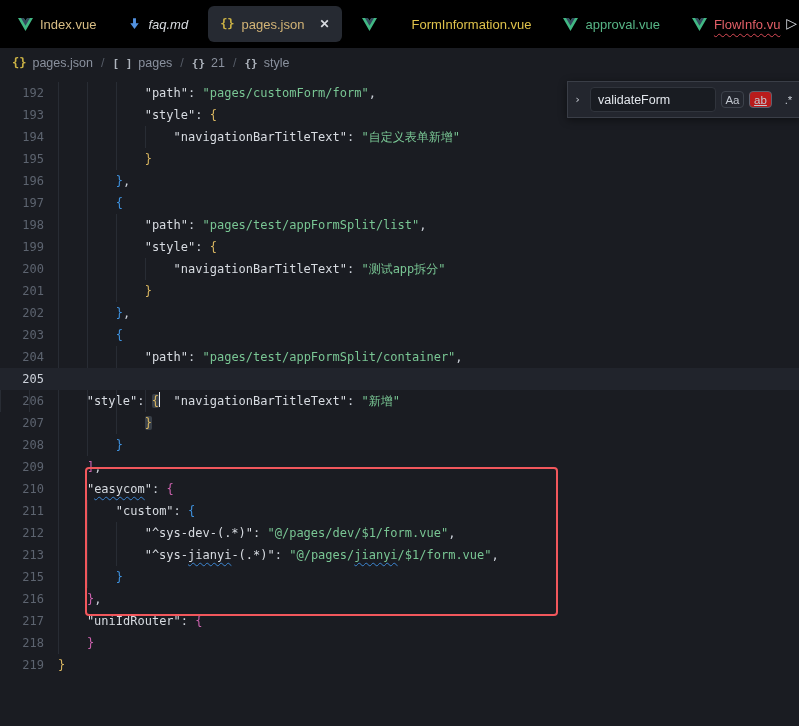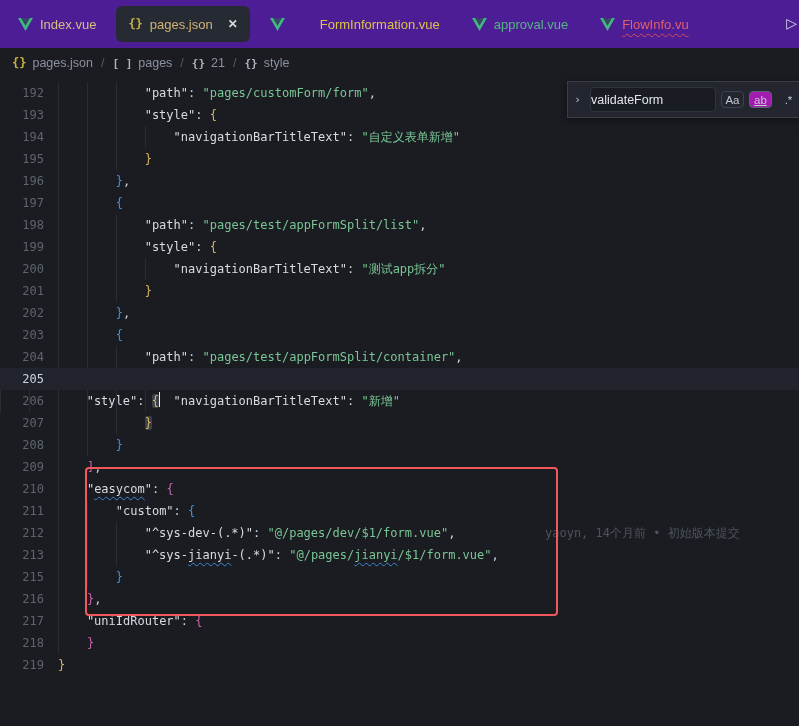--- a/index.html
+++ b/index.html
@@ -4,21 +4,21 @@
 <style>
   * { box-sizing: border-box; }
   html,body { margin:0; padding:0; }
   body {
     width:799px; height:726px; overflow:hidden;
     background:#1a1c22;
     font-family:"DejaVu Sans Mono", monospace;
   }
   
   .tabbar {
-    height:48px; background:#4c1d95; display:flex; align-items:center;
+    height:48px; background:#000000; display:flex; align-items:center;
     font-family:"Liberation Sans", sans-serif; font-size:13px;
     position:relative; padding-left:2px;
   }
   .tab { display:flex; align-items:center; gap:7px; padding:0 16px; height:36px; cursor:pointer; white-space:nowrap; }
   .tab.active { background:#262a32; border-radius:6px; margin:0 4px; padding:0 12px; }
   .tab .ticon { display:flex; align-items:center; }
   .tab .label.italic { font-style:italic; }
   .tab .label.err { text-decoration:underline wavy #d84a55; text-underline-offset:4px; text-decoration-thickness:1px; }
   .tab .close { color:#d8dbe0; font-size:12px; font-weight:bold; margin-left:8px; cursor:pointer; }
   .json-glyph { color:#cbb245; font-family:"DejaVu Sans Mono",monospace; font-weight:bold; font-size:12px; }
@@ -59,44 +59,52 @@
   
   .findwidget {
     position:absolute; top:3px; left:567px; width:235px; height:37px;
     background:#23262e; border:1px solid #3a3e47; box-shadow:0 2px 8px rgba(0,0,0,.45);
     display:flex; align-items:center; gap:5px; overflow:hidden; padding-left:2px;
   }
   .find-chevron { width:15px; text-align:center; color:#c6cad2; font-size:11px; cursor:pointer; flex:none; }
   .find-input {
     background:#191c22; border:1px solid #30343c; border-radius:4px;
     height:25px; width:126px; flex:none; color:#e2e6ec; outline:none;
-    font-family:"Liberation Sans", sans-serif; font-size:12.5px; padding:0 0;
+    font-family:"Liberation Sans", sans-serif; font-size:12.5px; padding:0 7px;
   }
   .find-btn {
     width:23px; height:17px; flex:none; border-radius:4px; cursor:pointer;
     display:flex; align-items:center; justify-content:center;
     color:#c3c8d0; font-size:11.5px; font-family:"Liberation Sans", sans-serif;
     border:1px solid transparent;
   }
   .find-btn.boxed { border-color:#3d424b; }
-  .find-btn.active { background:#a21caf; border-color:#5b6270; }
+  .find-btn.active { background:#b91c1c; border-color:#5b6270; }
   .find-btn .ul { text-decoration:underline; }
 </style>
 </head>
 <body>
 
 <div class="tabbar" id="tabbar">
     <div class="tab">
       <span class="ticon">
         <svg width="15" height="13" viewBox="0 0 262 227">
           <path d="M161 0l-30.2 52.4L100.6 0H0l130.9 226.7L261.7 0z" fill="#41b883"></path>
           <path d="M161 0l-30.2 52.4L100.6 0H52.3l78.6 136L209.4 0z" fill="#34495e"></path>
         </svg>
       </span>
       <span class="label" style="color: rgb(217, 190, 133);">Index.vue</span>
+    </div>
+    <div class="tab">
+      <span class="ticon">
+        <svg width="13" height="14" viewBox="0 0 16 16">
+          <path d="M6.2 1h3.6v6h3.4L8 14.2 2.8 7h3.4z" fill="#5191e0"></path>
+        </svg>
+      </span>
+      <span class="label italic" style="color: rgb(215, 219, 224);">faq.md</span>
     </div>
     <div class="tab active">
       <span class="json-glyph">{}</span>
       <span class="label" style="color: rgb(211, 180, 118);">pages.json</span>
       <span class="close">✕</span>
     </div>
     <div class="tab">
       <span class="ticon">
         <svg width="15" height="13" viewBox="0 0 262 227">
           <path d="M161 0l-30.2 52.4L100.6 0H0l130.9 226.7L261.7 0z" fill="#41b883"></path>
@@ -246,21 +254,21 @@
         <span class="content"><span class="guide"></span><span class="tk">"</span><span class="tk sq">easycom</span><span class="tk">"</span><span class="tp">: </span><span class="bp">{</span></span>
       </div>
       <div class="line">
         <span class="ln">211</span>
         <span class="fold"></span>
         <span class="content"><span class="guide"></span><span class="guide"></span><span class="tk">"custom"</span><span class="tp">: </span><span class="bb">{</span></span>
       </div>
       <div class="line">
         <span class="ln">212</span>
         <span class="fold"></span>
-        <span class="content"><span class="guide"></span><span class="guide"></span><span class="guide"></span><span class="tk">"^sys-dev-(.*)"</span><span class="tp">: </span><span class="tv">"@/pages/dev/$1/form.vue"</span><span class="tp">,</span><span class="blame">yaoyn, 14个月前 • 初始版本提交</span></span>
+        <span class="content"><span class="guide"></span><span class="guide"></span><span class="guide"></span><span class="tk">"^sys-dev-(.*)"</span><span class="tp">: </span><span class="tv">"@/pages/dev/$1/form.vue"</span><span class="tp">,</span></span>
       </div>
       <div class="line">
         <span class="ln">213</span>
         <span class="fold"></span>
         <span class="content"><span class="guide"></span><span class="guide"></span><span class="guide"></span><span class="tk">"^sys-</span><span class="tk sq">jianyi</span><span class="tk">-(.*)"</span><span class="tp">: </span><span class="tv">"@/pages/</span><span class="tv sq">jianyi</span><span class="tv">/$1/form.vue"</span><span class="tp">,</span></span>
       </div>
       <div class="line">
         <span class="ln">215</span>
         <span class="fold"></span>
         <span class="content"><span class="guide"></span><span class="guide"></span><span class="bb">}</span></span>

